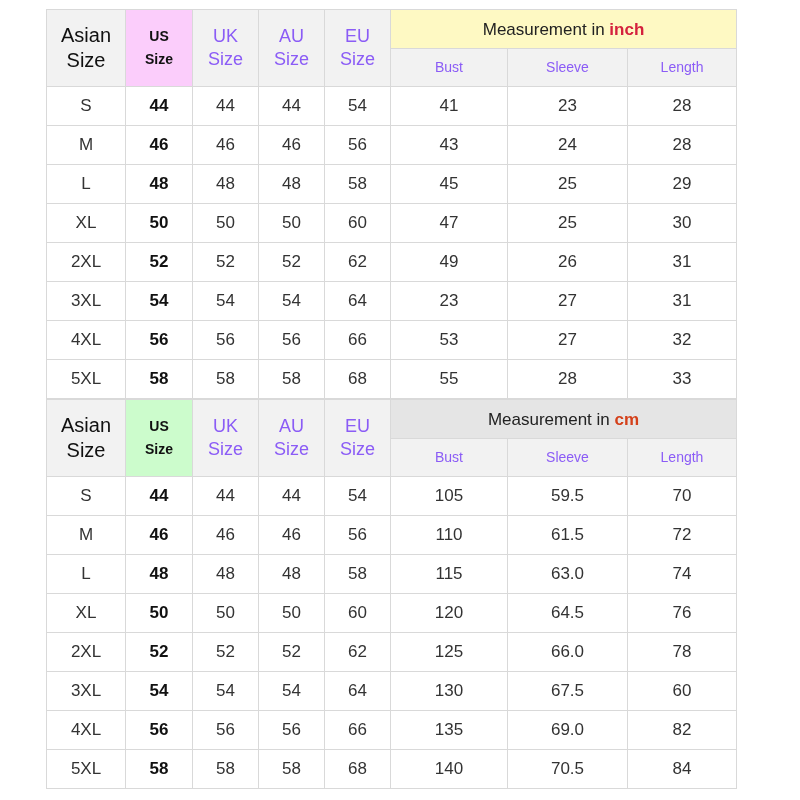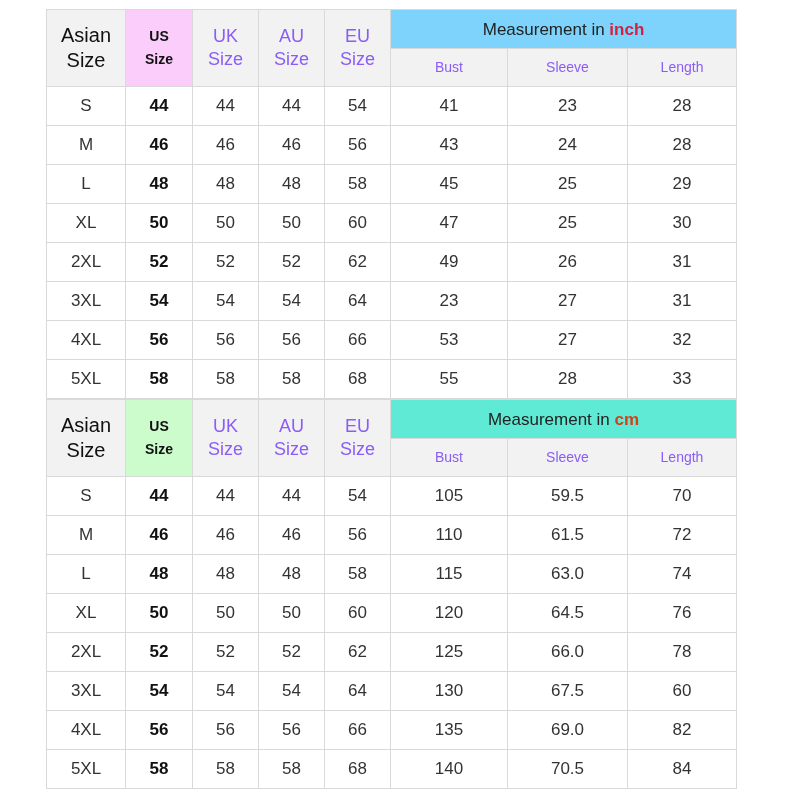--- a/index.html
+++ b/index.html
@@ -35,21 +35,21 @@
         <col style="width:120px">
         <col style="width:109px">
     </colgroup>
     <thead>
       <tr>
         <th rowspan="2" class="asian"><span>Asian</span><br><span>Size</span></th>
         <th rowspan="2" class="us us-inch" style="background: rgb(251, 205, 251);"><span>US</span><br><span>Size</span></th>
         <th rowspan="2"><span>UK</span><br><span>Size</span></th>
         <th rowspan="2"><span>AU</span><br><span>Size</span></th>
         <th rowspan="2"><span>EU</span><br><span>Size</span></th>
-        <th colspan="3" class="meas meas-inch" style="background: #7dd3fc;"><span>Measurement in </span><span class="unit unit-inch" style="color: rgb(212, 33, 61);">inch</span></th>
+        <th colspan="3" class="meas meas-inch" style="background: #fef9c3;"><span>Measurement in </span><span class="unit unit-inch" style="color: rgb(212, 33, 61);">inch</span></th>
       </tr>
       <tr>
         <th class="sub">Bust</th>
         <th class="sub">Sleeve</th>
         <th class="sub">Length</th>
       </tr>
     </thead>
     <tbody id="tbody-0">
         <tr>
           <td>S</td>
@@ -147,21 +147,21 @@
         <col style="width:120px">
         <col style="width:109px">
     </colgroup>
     <thead>
       <tr>
         <th rowspan="2" class="asian"><span>Asian</span><br><span>Size</span></th>
         <th rowspan="2" class="us us-cm" style="background: rgb(204, 252, 204);"><span>US</span><br><span>Size</span></th>
         <th rowspan="2"><span>UK</span><br><span>Size</span></th>
         <th rowspan="2"><span>AU</span><br><span>Size</span></th>
         <th rowspan="2"><span>EU</span><br><span>Size</span></th>
-        <th colspan="3" class="meas meas-cm" style="background: #5eead4;"><span>Measurement in </span><span class="unit unit-cm" style="color: rgb(212, 64, 26);">cm</span></th>
+        <th colspan="3" class="meas meas-cm" style="background: #e5e5e5;"><span>Measurement in </span><span class="unit unit-cm" style="color: rgb(212, 64, 26);">cm</span></th>
       </tr>
       <tr>
         <th class="sub">Bust</th>
         <th class="sub">Sleeve</th>
         <th class="sub">Length</th>
       </tr>
     </thead>
     <tbody id="tbody-1">
         <tr>
           <td>S</td>

